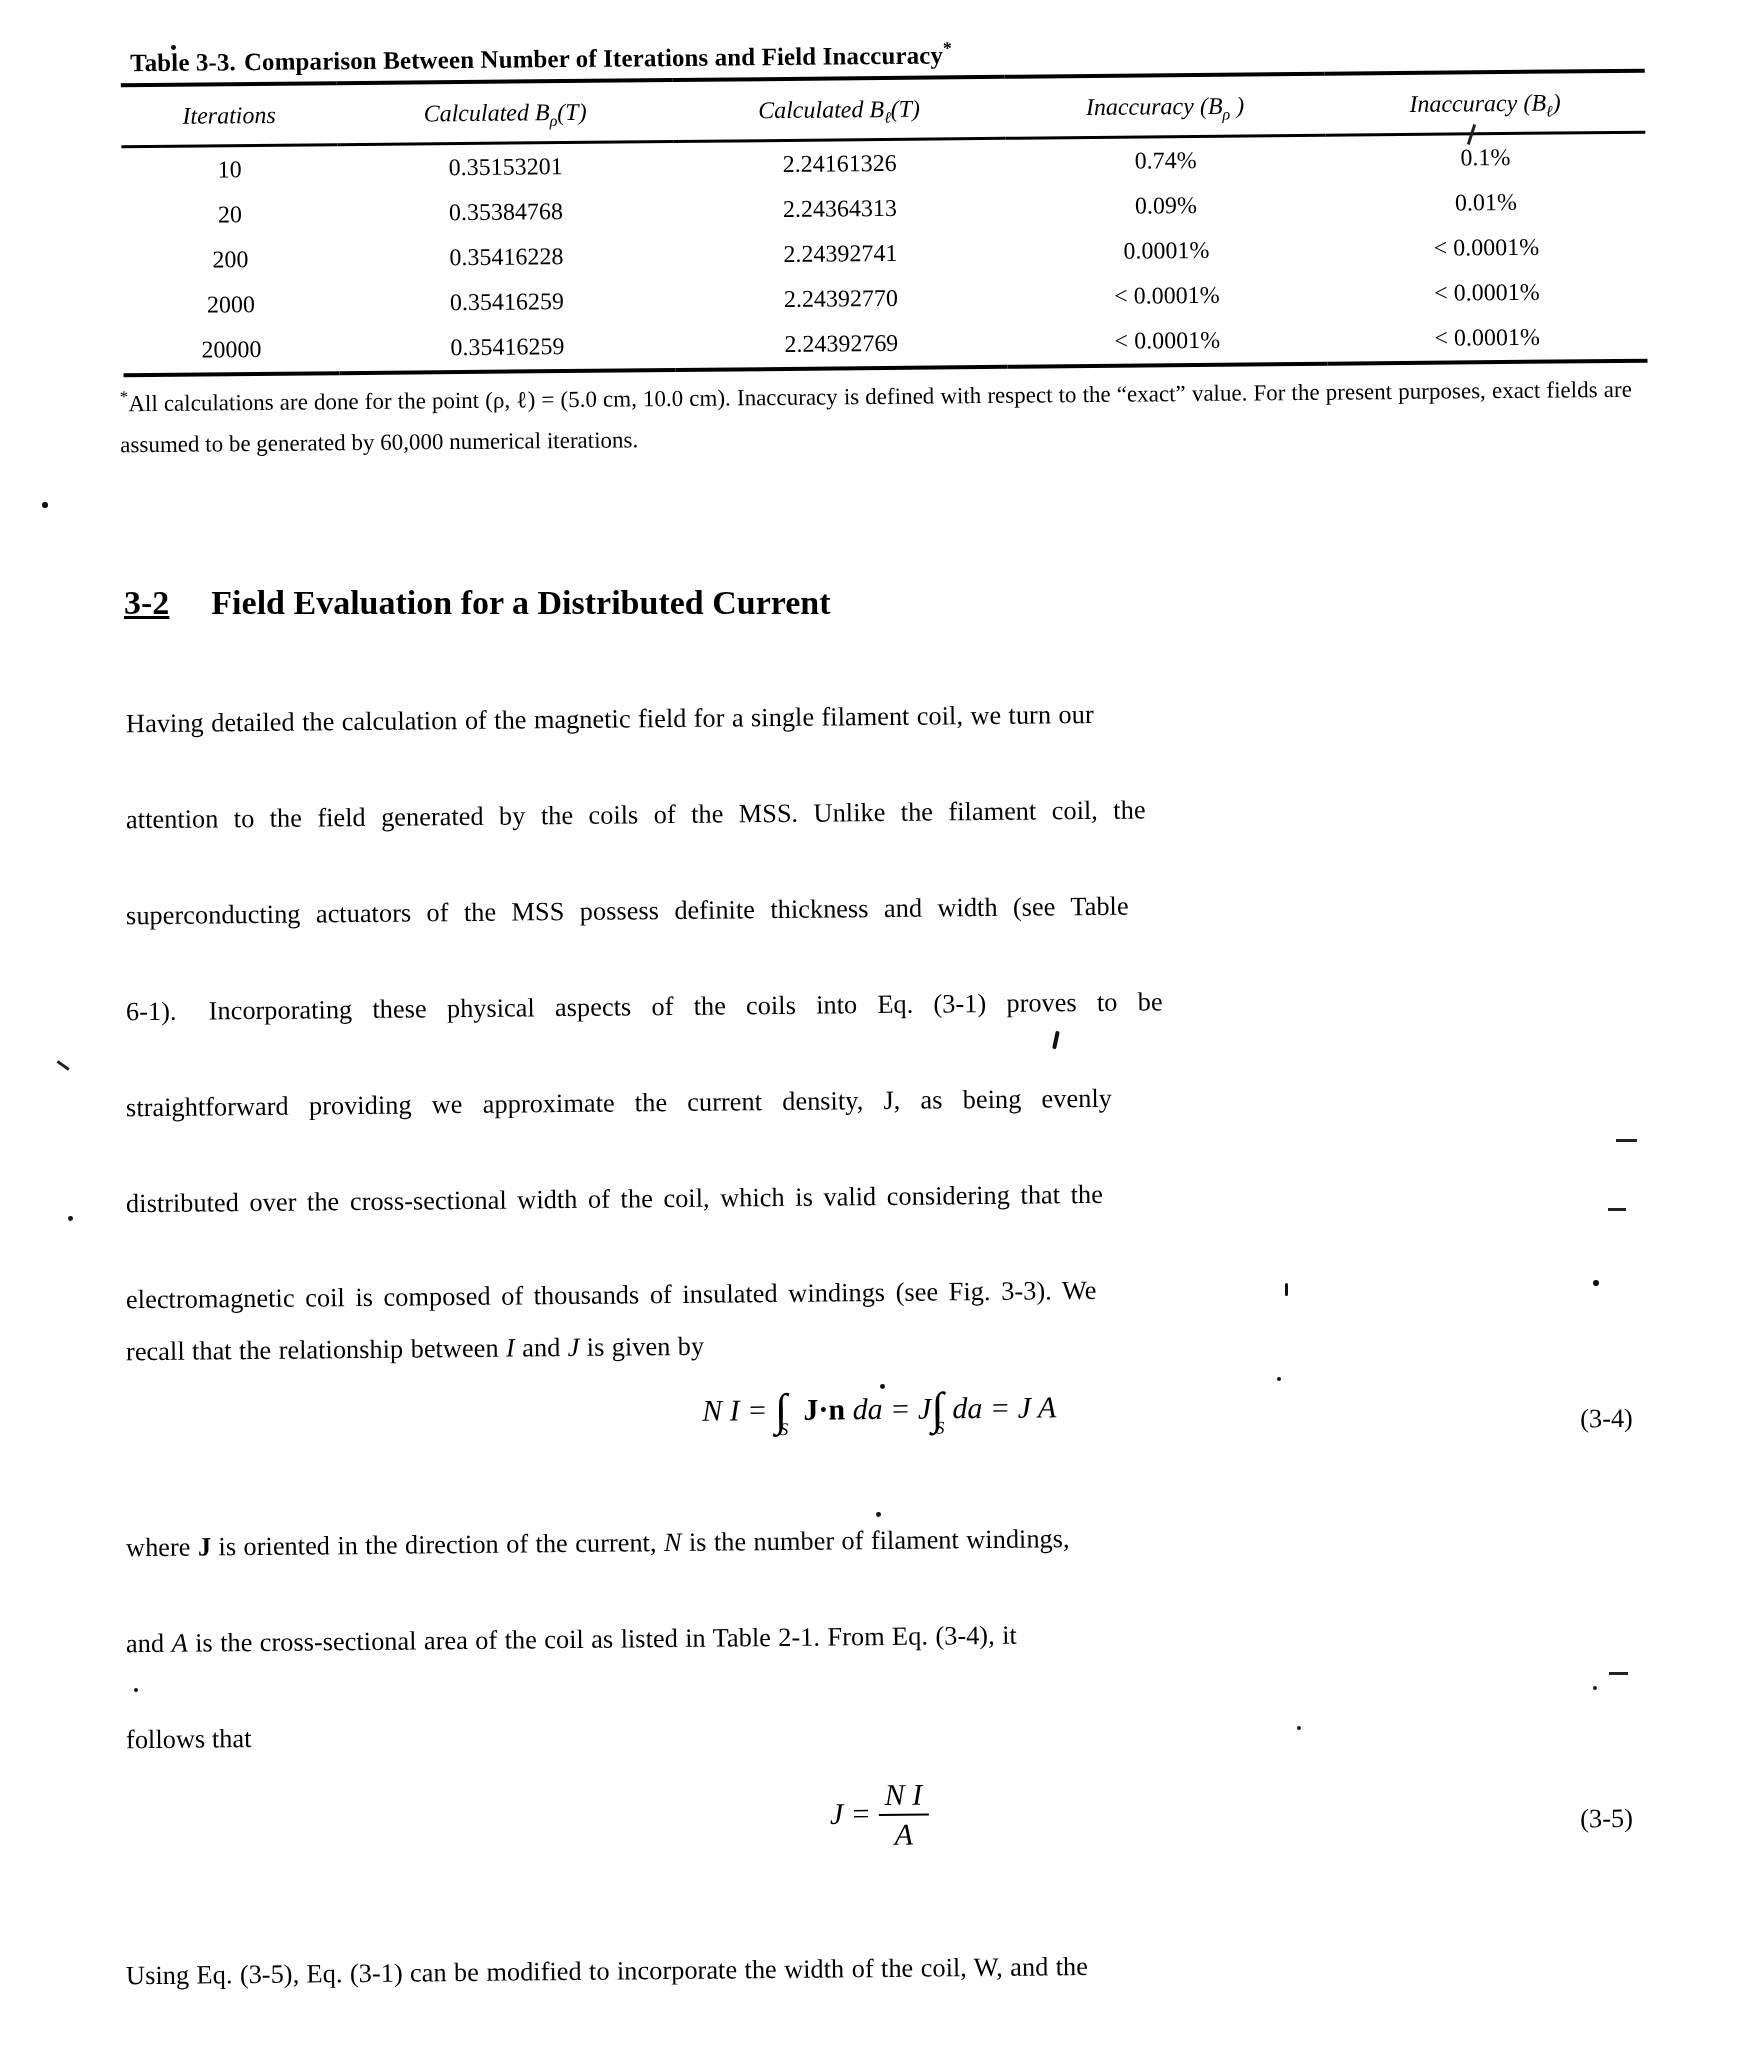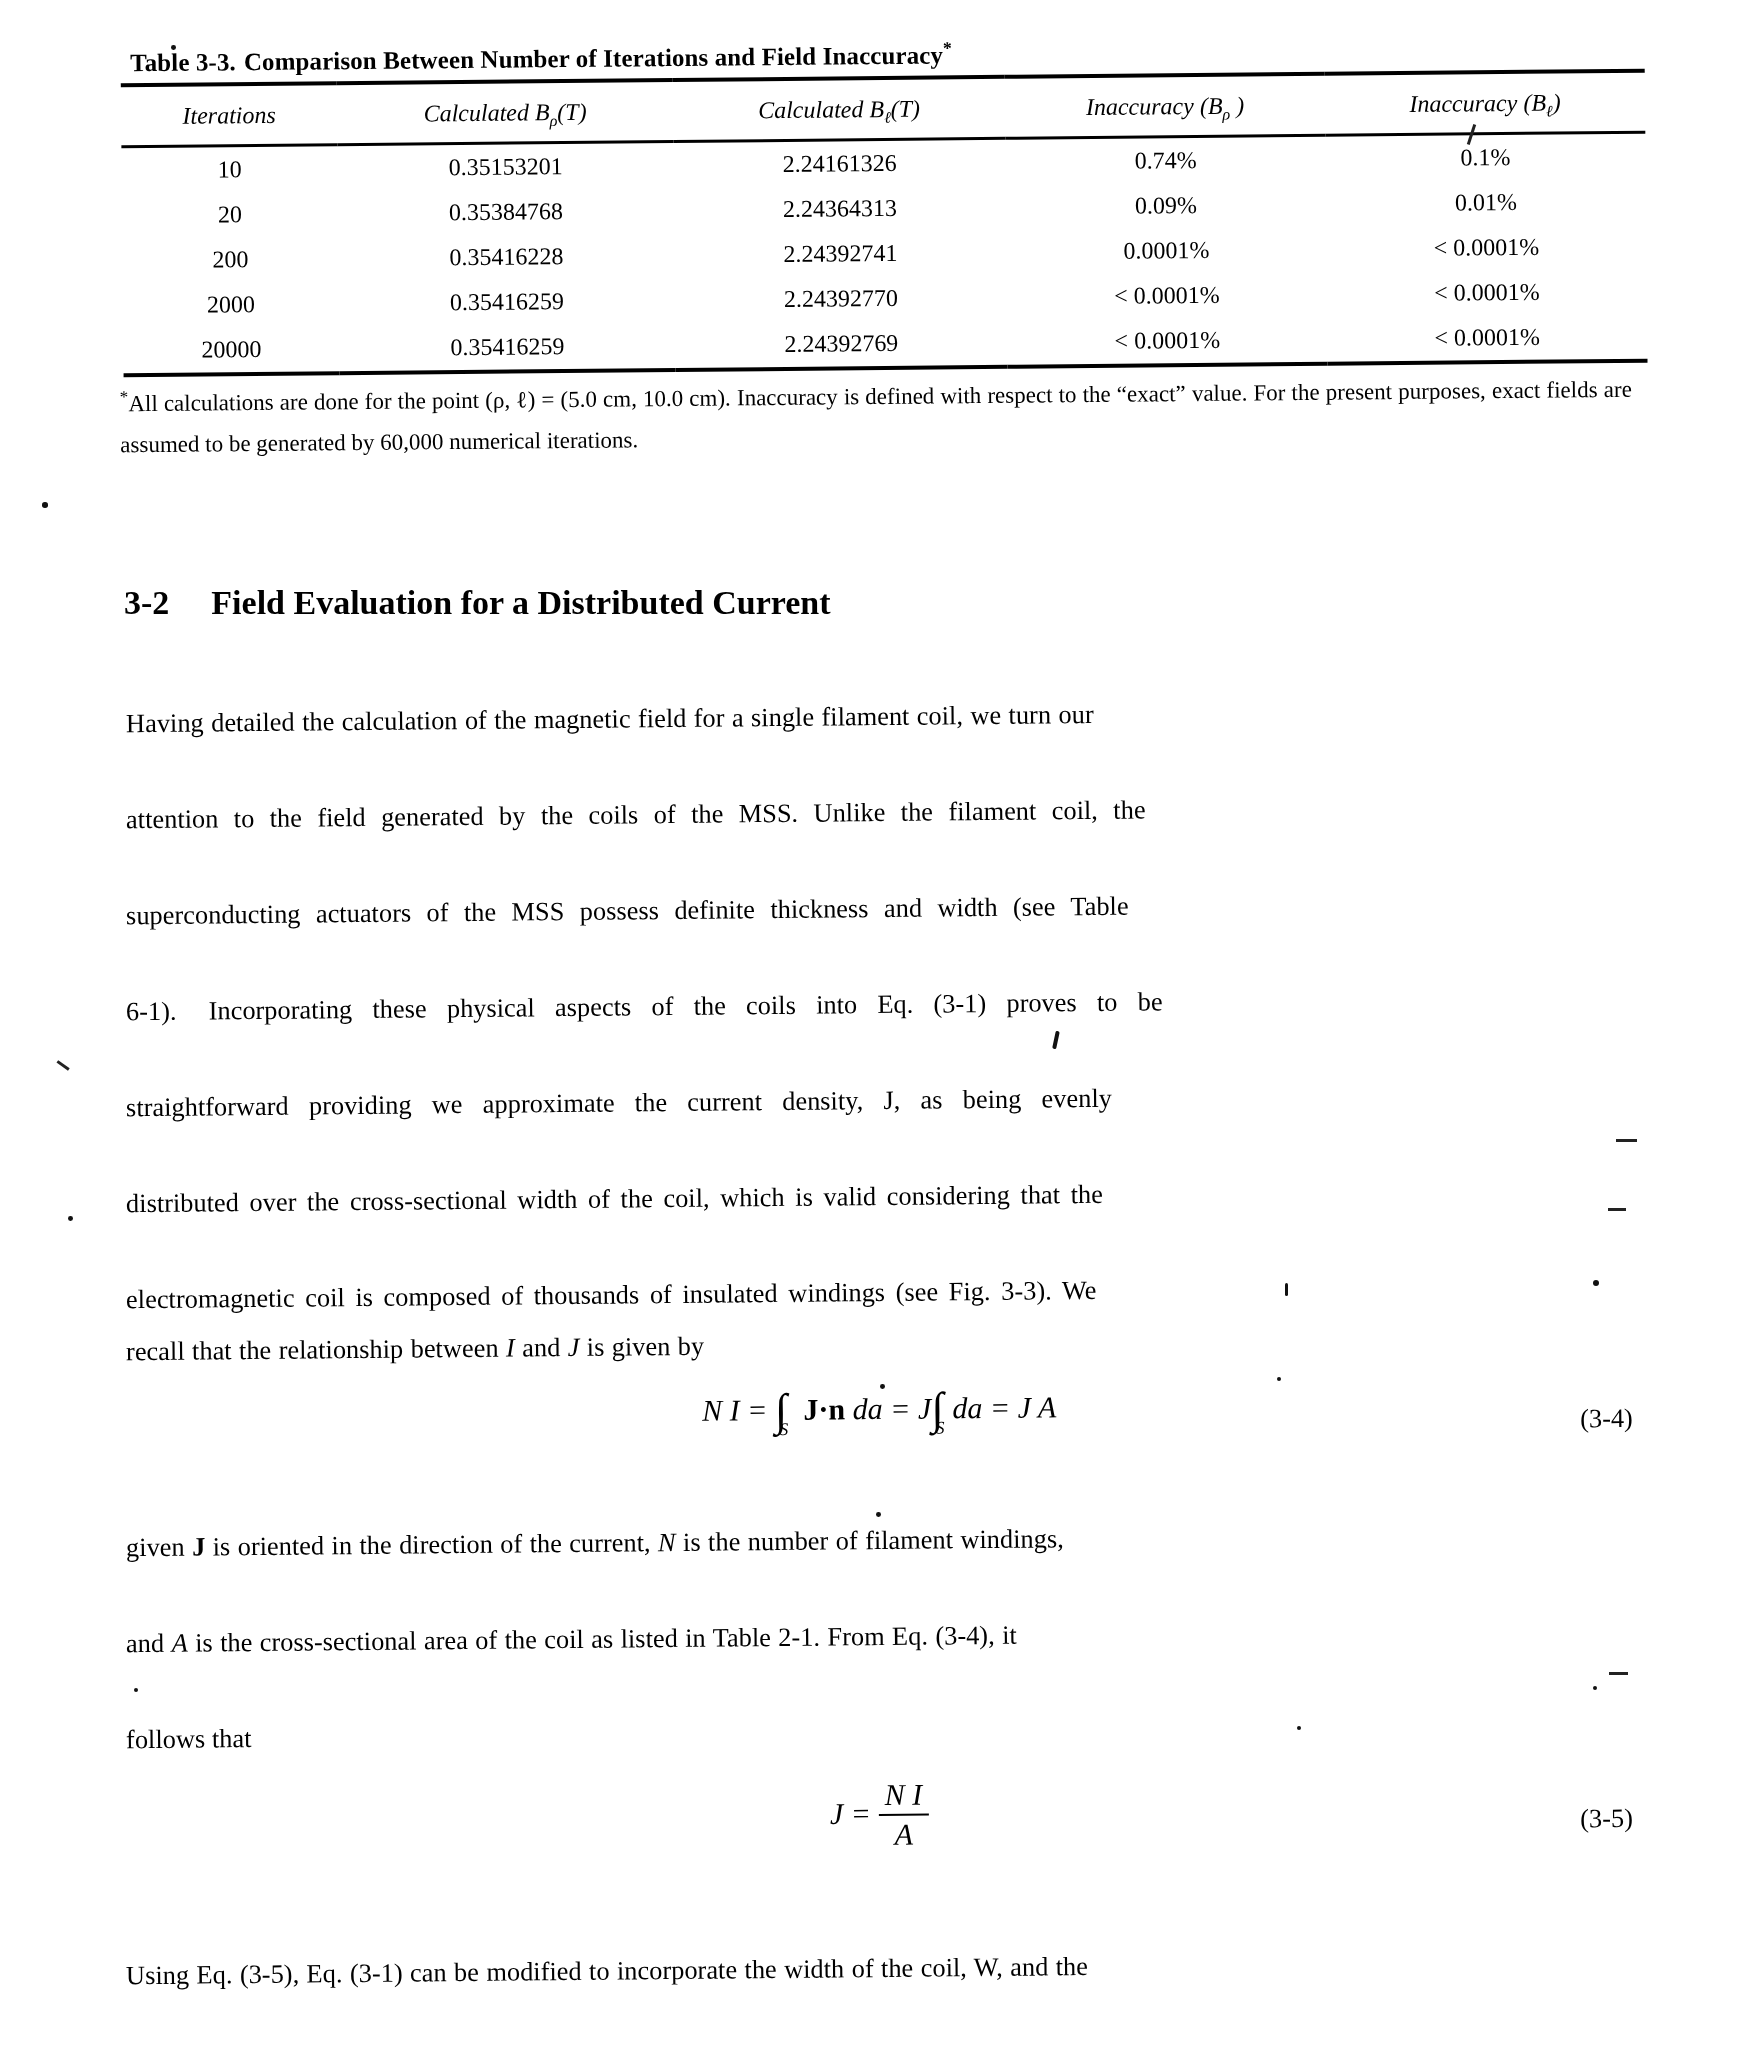--- a/index.html
+++ b/index.html
@@ -105,21 +105,21 @@
 
   
   #section-heading {
     position: absolute;
     left: 124px;
     top: 584px;
     font-size: 34px;
     font-weight: bold;
     white-space: nowrap;
   }
-  #section-heading .secnum { margin-right: 42px; }
+  #section-heading .secnum { margin-right: 42px; text-decoration: underline; }
 
   
   .bodyline {
     position: absolute;
     left: 126px;
     width: 1507px;
     font-size: 26.4px;
     line-height: 32px;
     white-space: nowrap;
   }
@@ -322,21 +322,21 @@
       <span>da</span>
       <span>=</span>
       <span>J</span><span class="intg">∫</span><span class="intsub">S</span><span>da</span>
       <span>=</span>
       <span>J  A</span>
     </div>
     <div class="eqnum" style="top:17.6px">(3-4)</div>
   </div>
 
   <div class="bodyline ws1 skew" style="top:1524px">
-    <span>given </span><b class="vec">J</b><span> is oriented in the direction of the current, </span><i class="var">N</i><span> is the number of filament windings,</span>
+    <span>where </span><b class="vec">J</b><span> is oriented in the direction of the current, </span><i class="var">N</i><span> is the number of filament windings,</span>
   </div>
 
   <div class="bodyline ws1 skew" style="top:1620px">
     <span>and </span><i class="var">A</i><span> is the cross-sectional area of the coil as listed in Table 2-1.  From Eq. (3-4), it</span>
   </div>
 
   <div class="bodyline skew" style="top:1716px">follows that</div>
 
   <div class="eqrow skew" style="top:1780px">
     <div class="eqbody">

